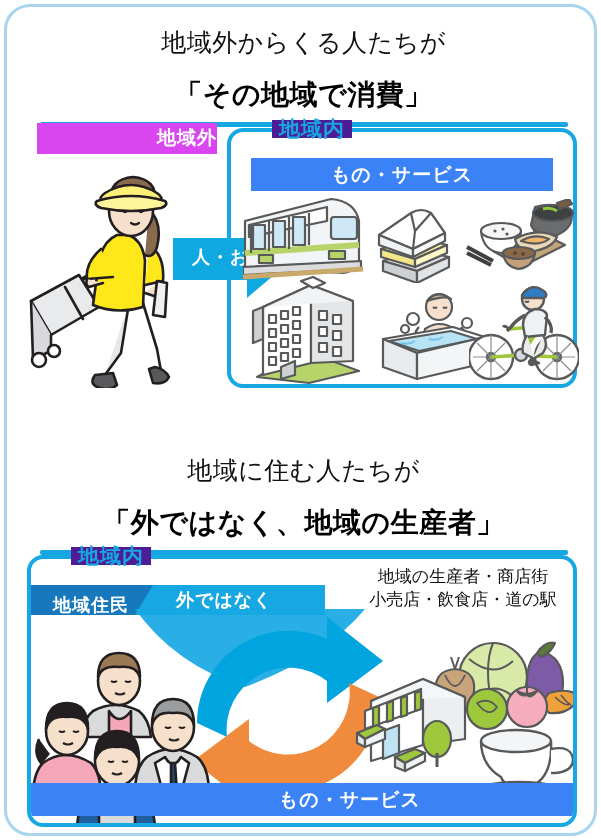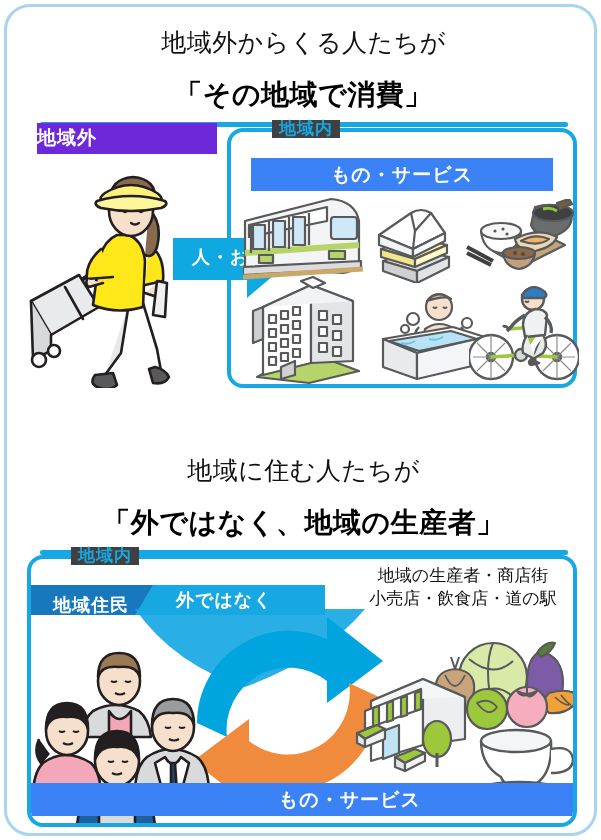--- a/index.html
+++ b/index.html
@@ -56,44 +56,44 @@
     margin: 10px auto 0 auto;
     width: 528px;
     height: 5px;
     background: #17A8E3;
     border-radius: 2px;
   }
 
   
   .gray-label {
     position: absolute;
-    background: #6d28d9;
+    background: #d946ef;
     color: #ffffff;
     font-weight: bold;
     font-size: 19px;
-    text-align: left;
+    text-align: right;
     letter-spacing: 1px;
     line-height: 30px;
   }
 
   
   .region-panel {
     position: absolute;
     box-sizing: border-box;
     border: 4px solid #17A8E3;
     border-radius: 16px;
     background: #ffffff;
   }
   .region-panel-label {
     position: absolute;
     color: #17A8E3;
     font-weight: bold;
-    font-size: 17px;
+    font-size: 21px;
     letter-spacing: 1px;
-    background: #404040;
+    background: #4c1d95;
     padding: 0 7px;
     line-height: 18px;
     white-space: nowrap;
   }
 
   .orange-banner {
     position: absolute;
     background: #3b82f6;
     color: #ffffff;
     font-weight: bold;
@@ -424,21 +424,21 @@
             <path d="M58,146 q26,-18 54,0 q12,12 12,38 l-78,0 q0,-26 12,-38 Z" fill="#1F5FA0"></path>
             <path d="M74,146 q12,16 24,0 l6,8 l0,30 l-36,0 l0,-30 Z" fill="#d9dadc"></path>
             <ellipse cx="86" cy="114" rx="22" ry="25" fill="#f6dfcb"></ellipse>
             <path d="M64,112 q0,-28 22,-28 q22,0 22,28 q-6,-14 -22,-12 q-16,-2 -22,12 Z" fill="#231f20"></path>
             <path d="M77,114 q3,2 6,0 M91,114 q3,2 6,0" stroke-width="2.1"></path>
             <path d="M81,126 q5,3 10,0" stroke-width="2.1"></path>
           </g>
         </svg>
       </div>
 
-      <div class="right-text" style="left:316px; top:6px; width:232px;font-family:Liberation Mono, monospace;">
+      <div class="right-text" style="left:316px; top:6px; width:232px;">
         <div>地域の生産者・商店街</div>
         <div>小売店・飲食店・道の駅</div>
       </div>
 
       <div class="art" style="left:400px; top:78px;">
         <svg width="150" height="96" viewBox="0 0 150 96" aria-hidden="true">
           <g stroke="#58595b" stroke-width="2.2" stroke-linejoin="round" fill="none">
 
             <circle cx="62" cy="40" r="34" fill="#d9e9a8"></circle>
             <path d="M38,22 q24,20 44,2 M44,58 q22,-14 38,2 M62,6 q-10,24 0,68" stroke-width="2"></path>

